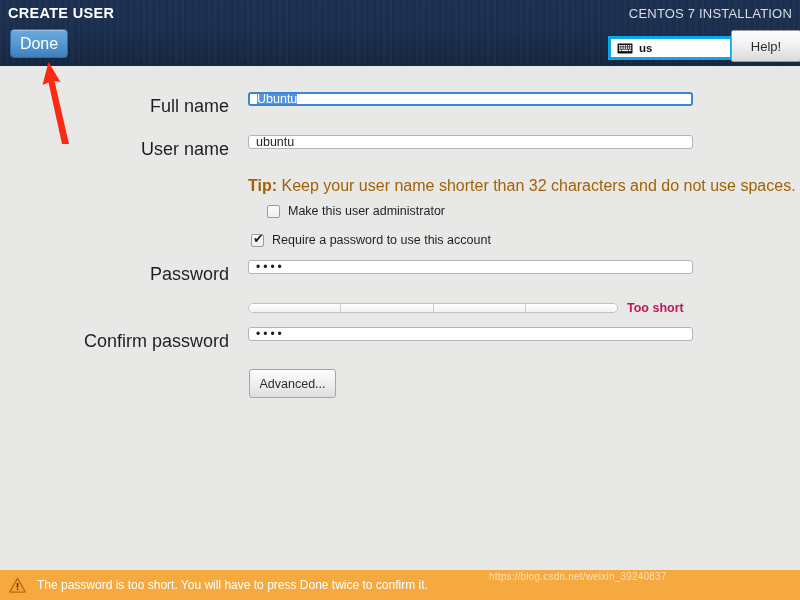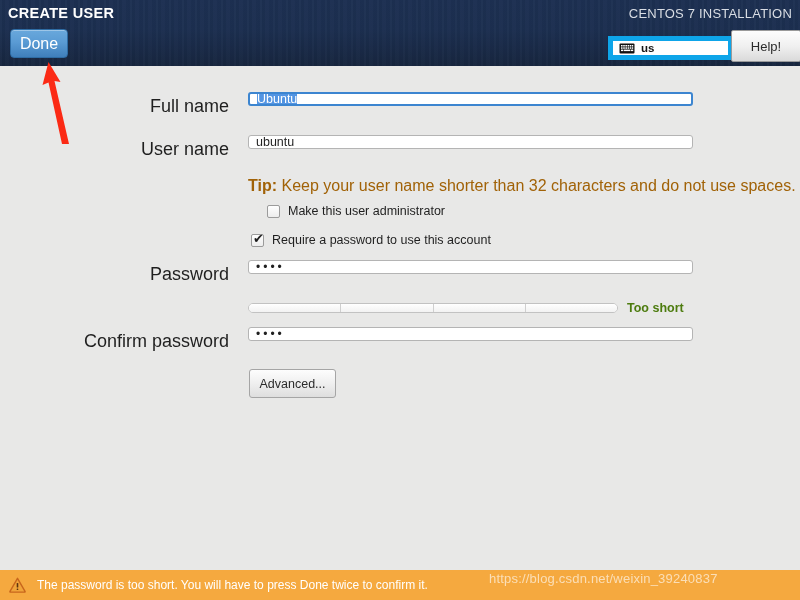--- a/index.html
+++ b/index.html
@@ -75,21 +75,21 @@
     box-sizing: border-box;
   }
 
   .kbd-indicator {
     position: absolute;
     left: 608px;
     top: 36px;
     width: 125px;
     height: 24px;
     background: #ffffff;
-    border: 5px solid #0ea5e9;
+    border: 3px solid #0ea5e9;
     box-sizing: border-box;
     display: flex;
     align-items: center;
     padding-left: 6px;
     cursor: pointer;
   }
   .kbd-icon {
     width: 16px;
     height: 11px;
     display: block;
@@ -231,21 +231,21 @@
     height: 100%;
     border-right: 1px solid #cfcfcf;
     box-sizing: border-box;
     background: linear-gradient(180deg, #ffffff 0%, #f2f2f2 100%);
   }
   .strength-seg:last-child { border-right: none; }
   .strength-text {
     margin-left: 9px;
     font-size: 12.5px;
     font-weight: bold;
-    color: #4d7c0f;
+    color: #be185d;
     white-space: nowrap;
     text-align: center;
   }
 
   .advanced-button {
     position: absolute;
     left: 249px;
     width: 87px;
     height: 29px;
     border: 1px solid #a5a5a5;
@@ -280,21 +280,21 @@
   .warning-text {
     margin-left: 11px;
     font-size: 12px;
     color: #ffffff;
     white-space: nowrap;
   }
   .watermark {
     position: absolute;
     left: 489px;
     top: 571px;
-    font-size: 13px;
+    font-size: 10px;
     color: rgba(255,255,255,0.62);
     white-space: nowrap;
     letter-spacing: 0.2px;
   }
 
   
   .annotation-arrow {
     position: absolute;
     left: 24px;
     top: 52px;

